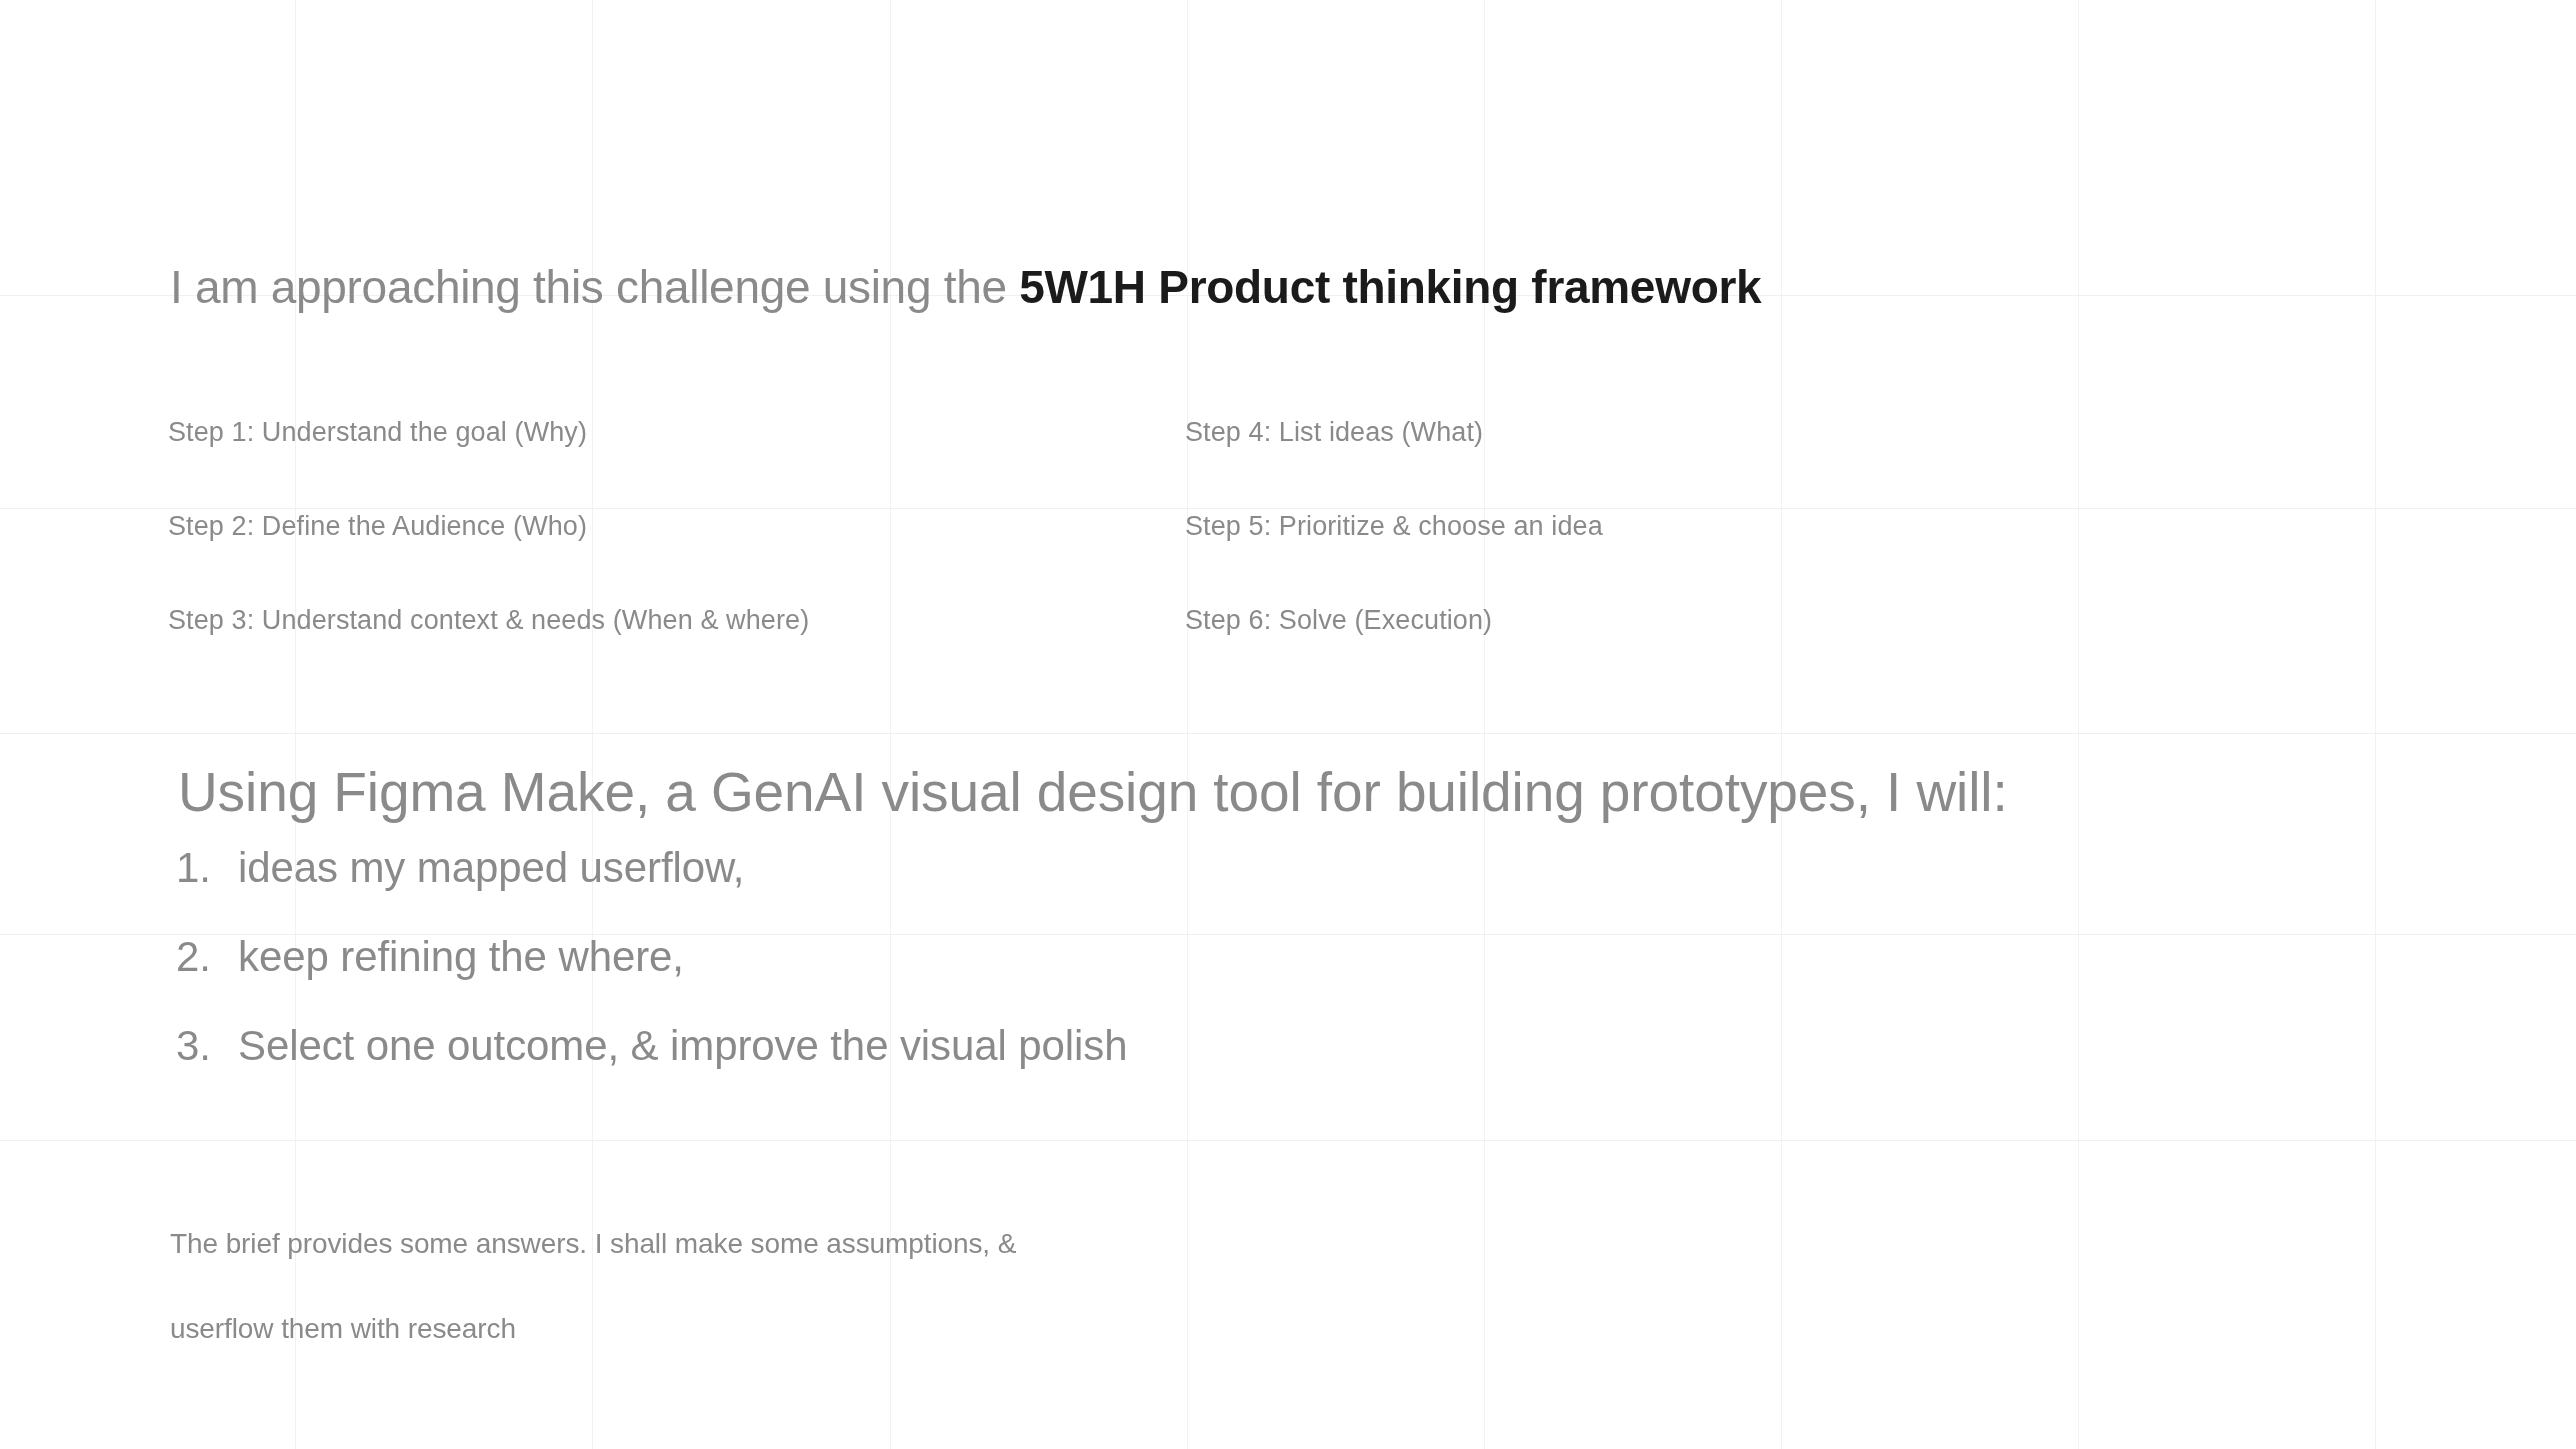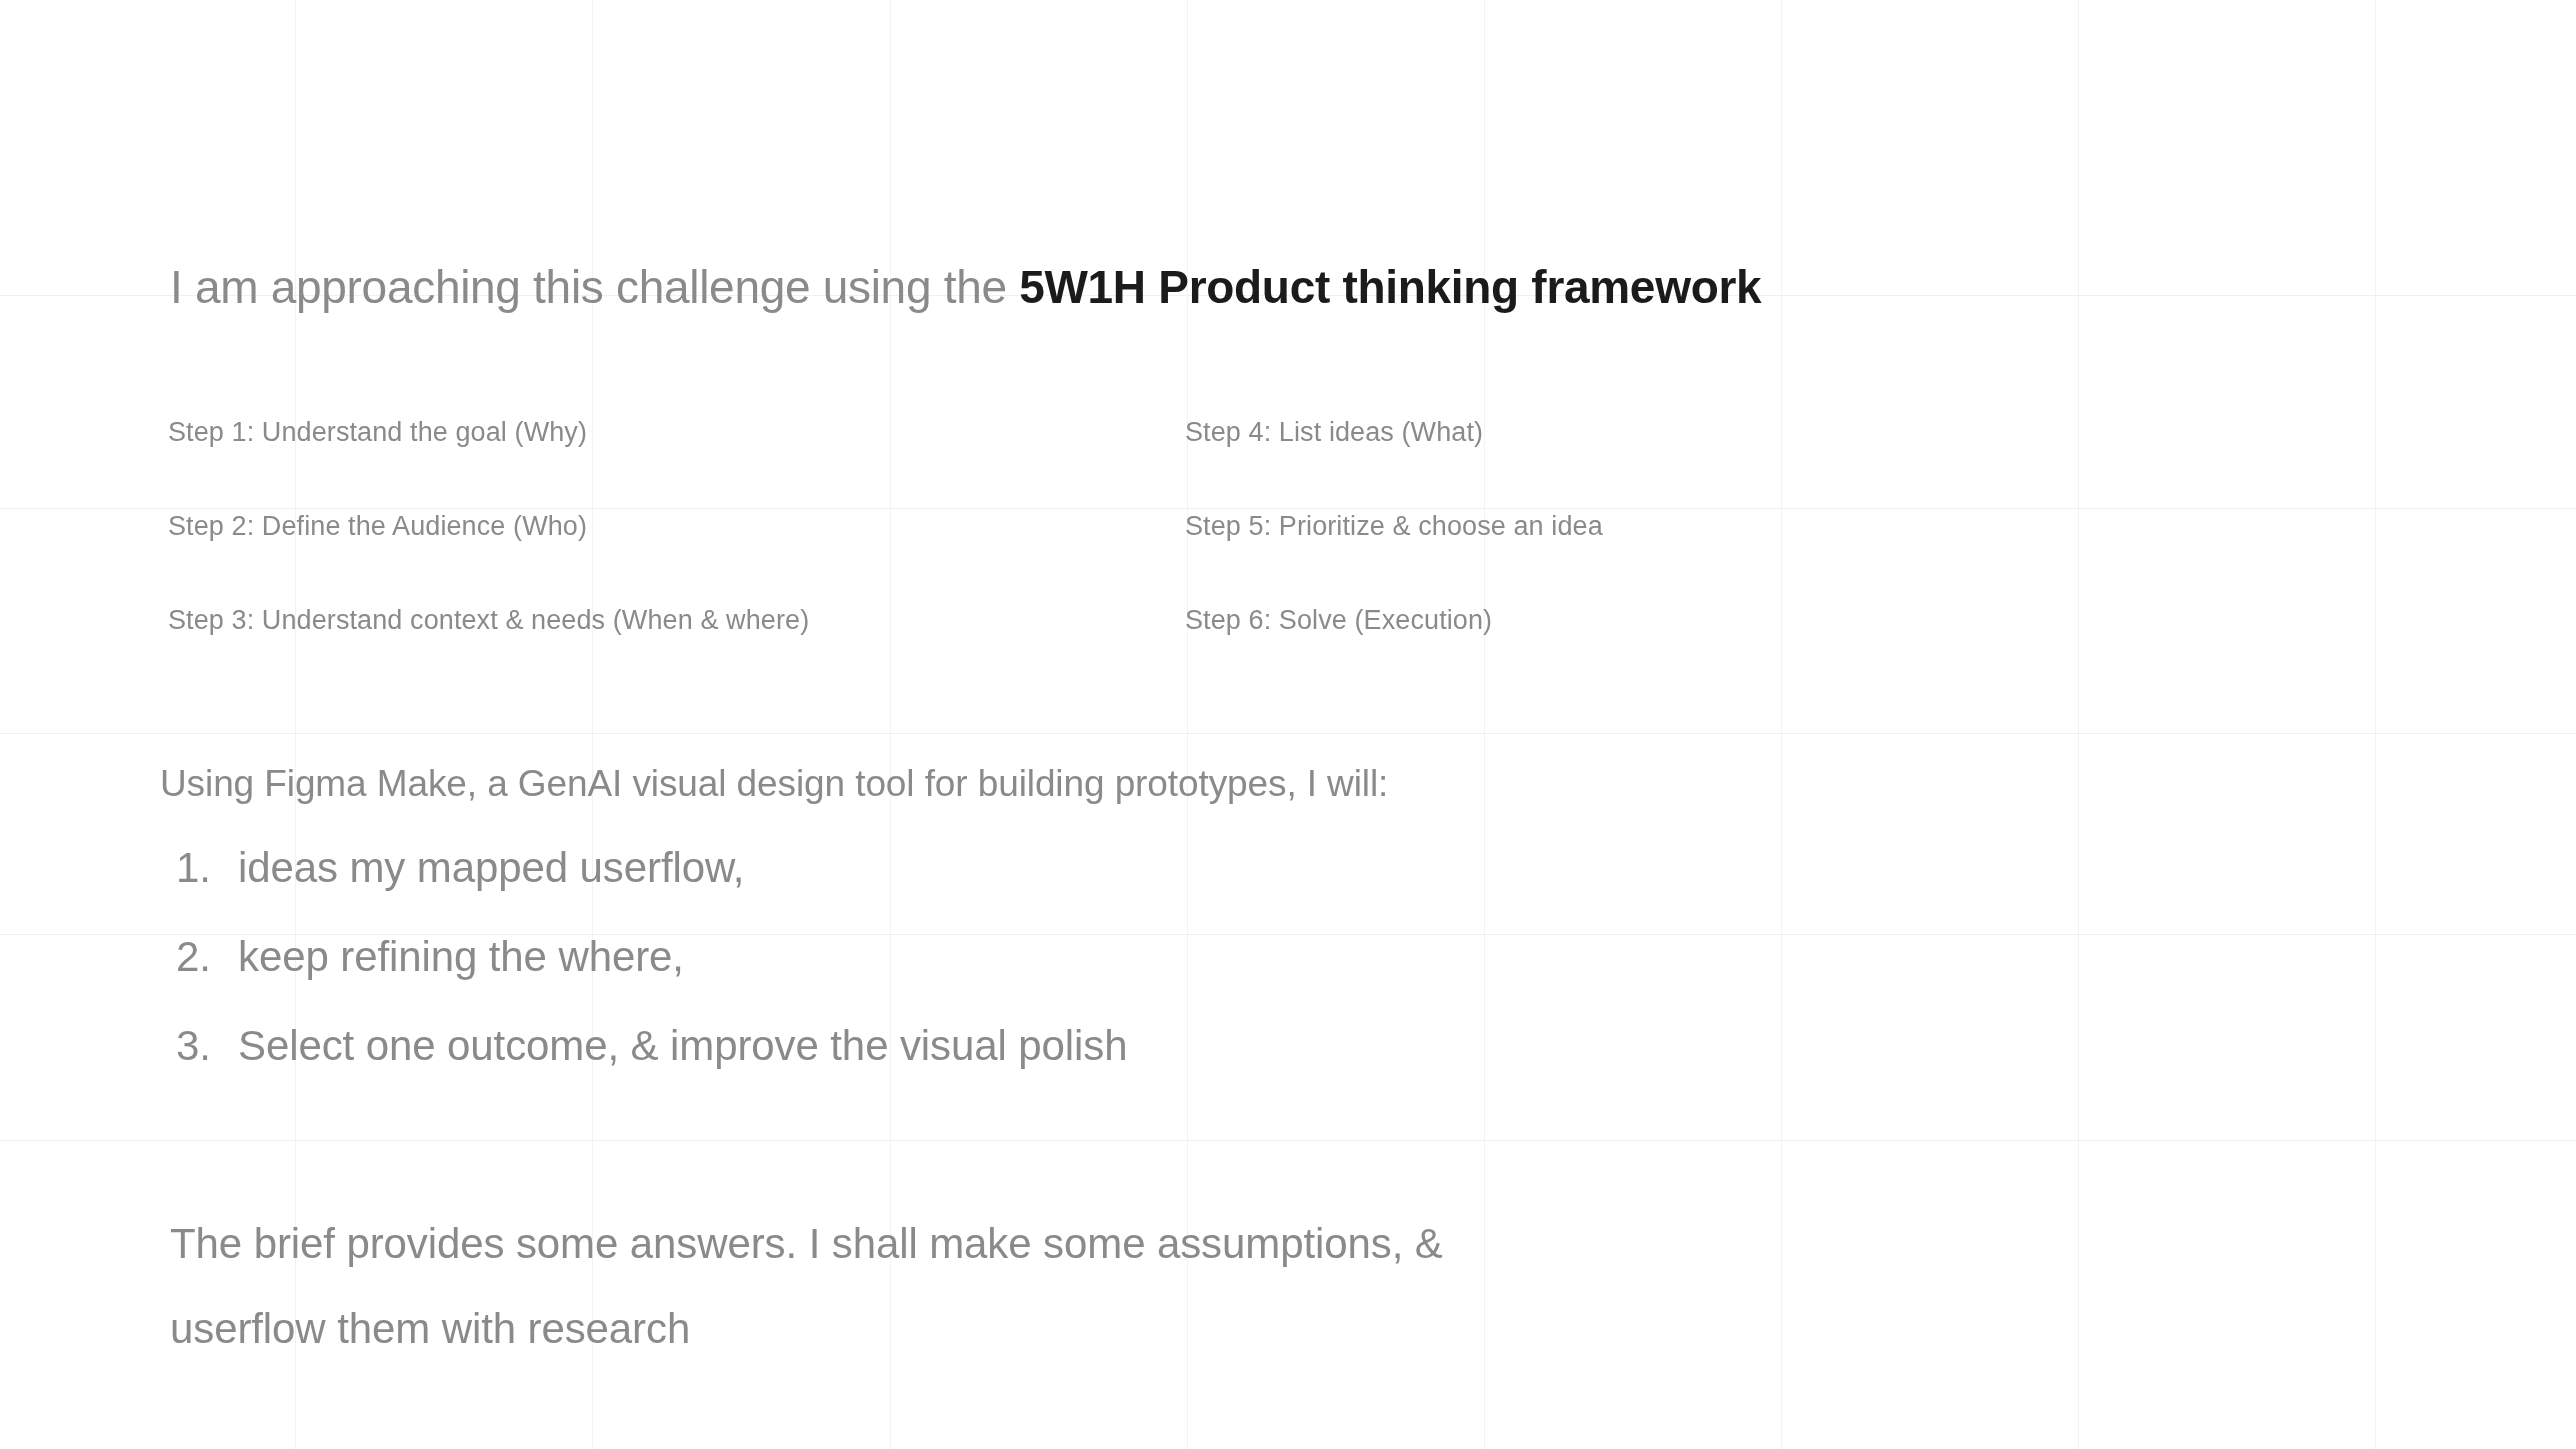--- a/index.html
+++ b/index.html
@@ -83,23 +83,23 @@
     line-height: 1;
     font-weight: 400;
     letter-spacing: 0.1px;
     white-space: nowrap;
   }
 
   
   #figma-intro {
     position: absolute;
     top: 765px;
-    left: 160px;
-    color: #8a8a8a;
-    font-size: 37px;
+    left: 178px;
+    color: #8a8a8a;
+    font-size: 55px;
     line-height: 1;
     font-weight: 400;
     letter-spacing: -0.1px;
     white-space: nowrap;
   }
 
   #figma-steps {
     position: absolute;
     top: 847px;
     left: 176px;
@@ -124,21 +124,21 @@
     flex: 0 0 62px;
     color: #8a8a8a;
   }
 
   #closing-note {
     position: absolute;
     top: 1201px;
     left: 170px;
     width: 1543px;
     color: #8a8a8a;
-    font-size: 42px;
+    font-size: 28px;
     line-height: 85px;
     font-weight: 400;
     letter-spacing: -0.1px;
   }
   #closing-note .note-line {
     display: block;
     white-space: nowrap;
   }
 </style>
 </head>

